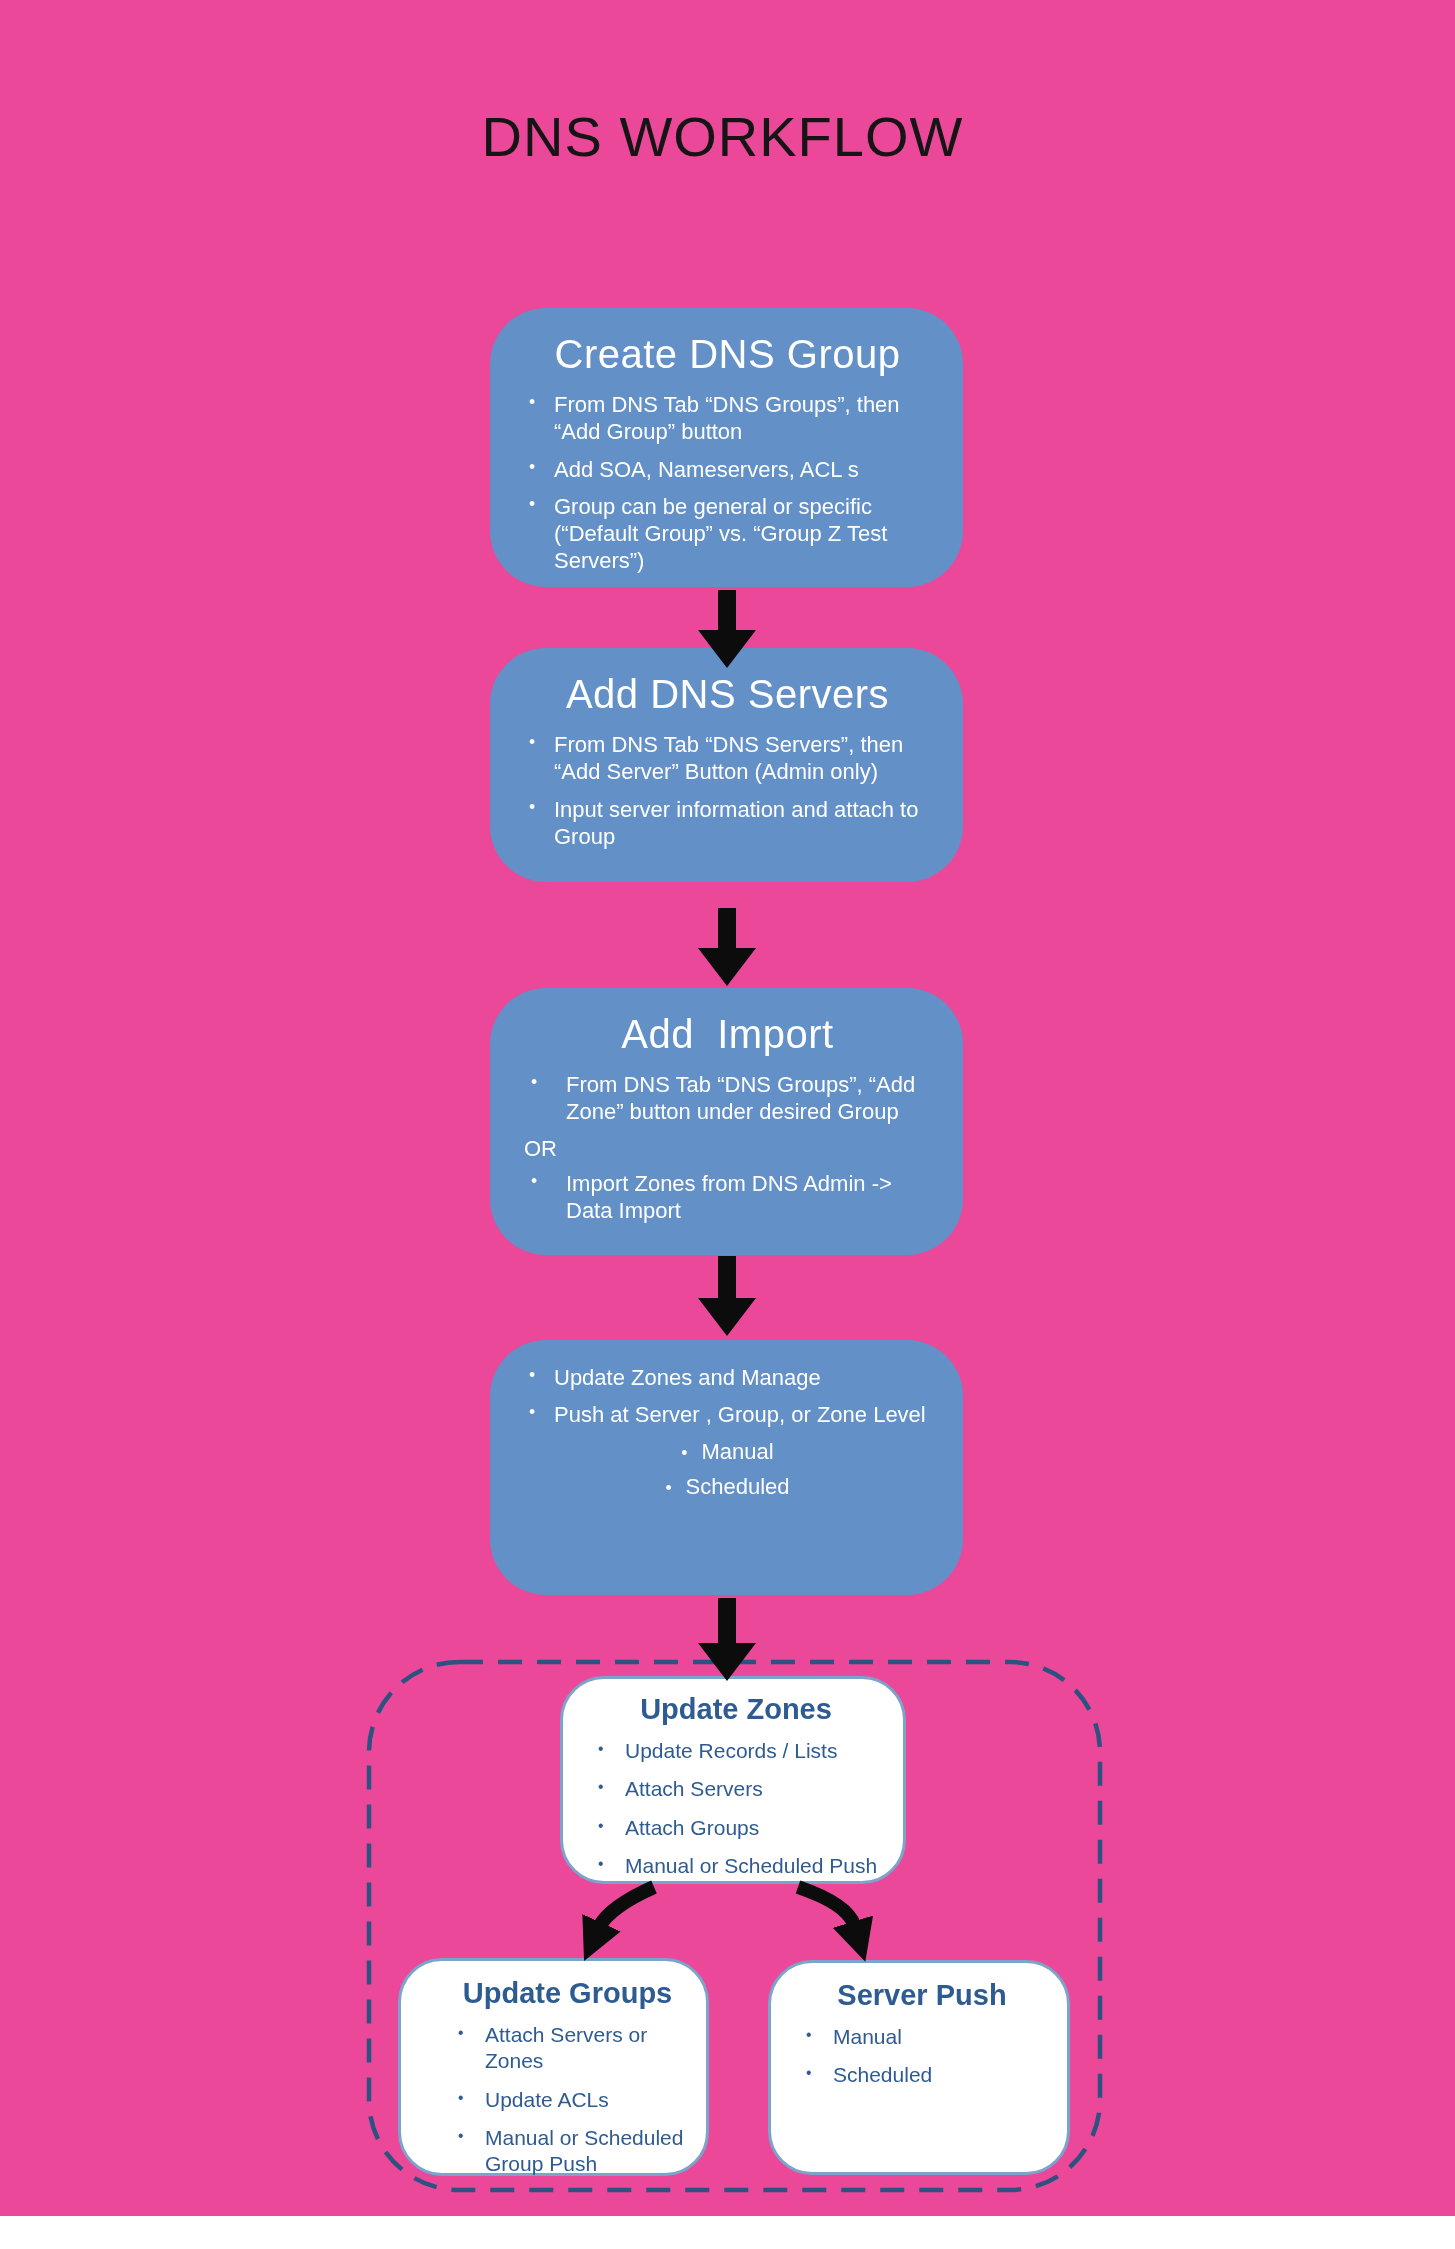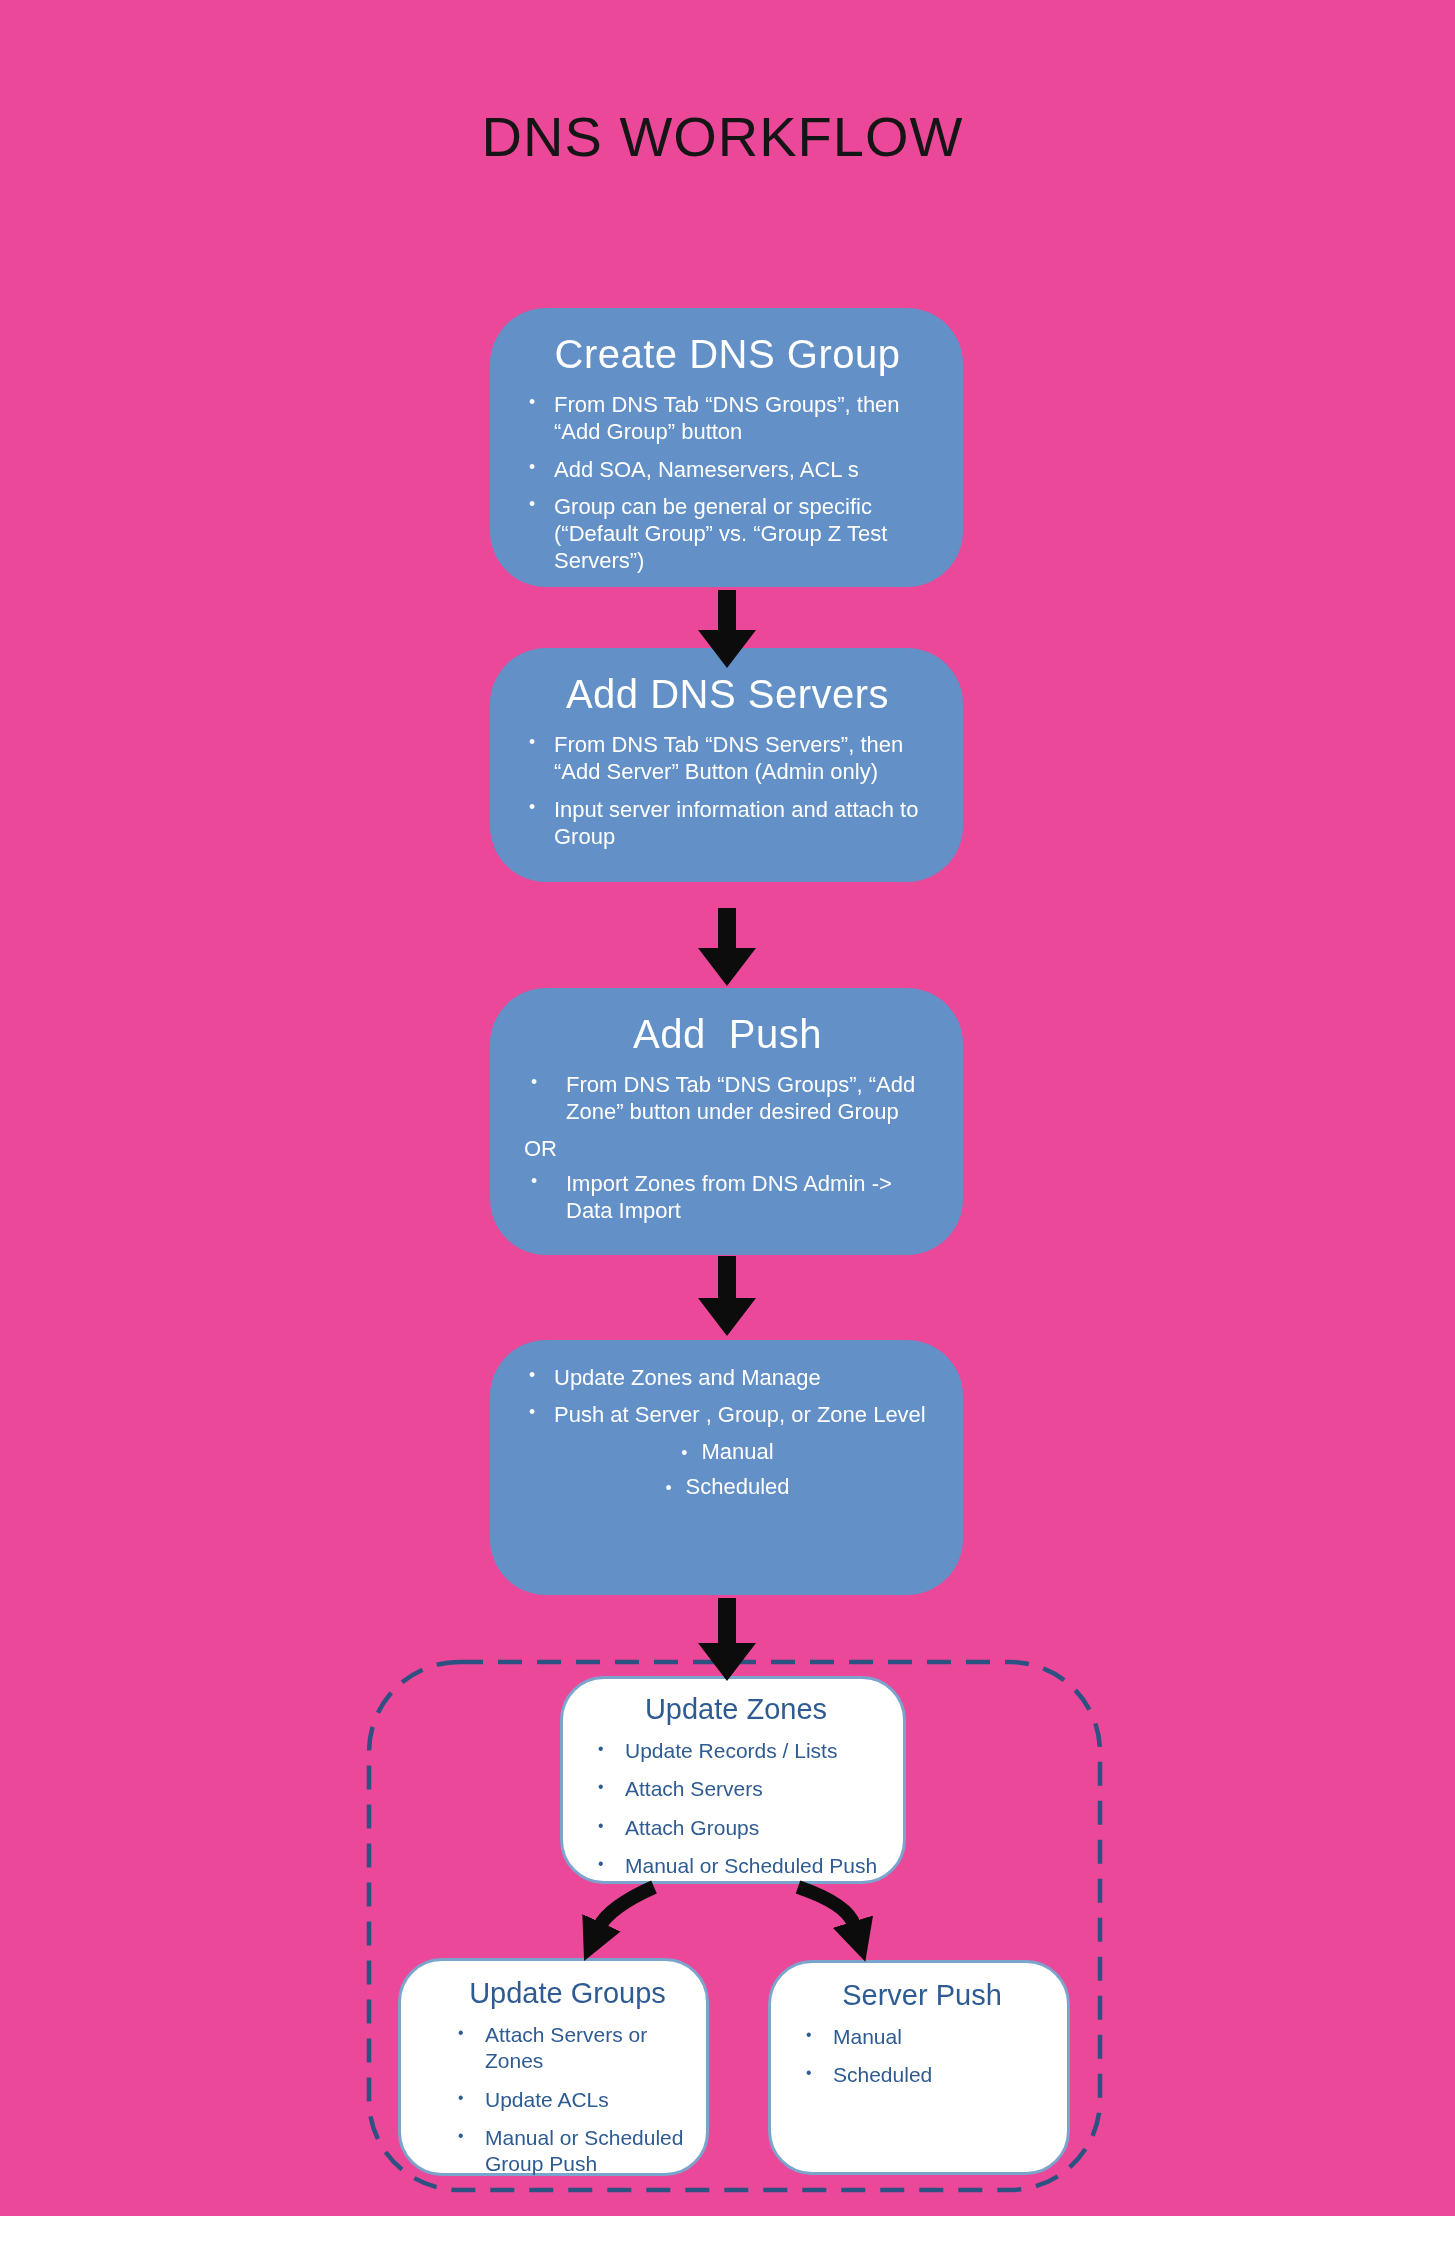--- a/index.html
+++ b/index.html
@@ -30,21 +30,21 @@
   .or-label { margin:0 0 8px 0; font-size:22px; }
   .sub { list-style:none; margin:2px 0 0 0; padding:0; font-size:22px; text-align:center; }
   .sub li { margin:0 0 9px 0; }
   .sub li::before { content:"•"; font-size:0.8em; margin-right:14px; }
   
   .whitebox {
     position:absolute; box-sizing:border-box; background:#ffffff;
     border:3.5px solid #7BA4CC; border-radius:44px; color:#2E5B92;
     padding:16px 20px 10px 26px;
   }
-  .whitebox h3 { margin:0 0 12px 0; text-align:center; font-size:29px; font-weight:normal; }
+  .whitebox h3 { margin:0 0 12px 0; text-align:center; font-size:29px; font-weight:bold; }
   .wl { list-style:none; margin:0; padding:0; font-size:21px; line-height:1.25; }
   .wl li { position:relative; padding-left:36px; margin:0 0 12px 0; }
   .wl li::before { content:"•"; position:absolute; left:9px; top:1px; font-size:0.75em; }
   
   .overlay { position:absolute; left:0; top:0; width:1455px; height:2249px; pointer-events:none; }
   
   #box-create  { top:308px;  height:279px; }
   #box-servers { top:648px;  height:234px; }
   #box-zones   { top:988px;  height:267px; }
   #box-manage  { top:1340px; height:255px; }
@@ -70,21 +70,21 @@
 
   <section class="bluebox" id="box-servers">
     <h2>Add DNS Servers</h2>
     <ul class="bl">
       <li>From DNS Tab “DNS Servers”, then “Add Server” Button (Admin only)</li>
       <li>Input server information and attach to Group</li>
     </ul>
   </section>
 
   <section class="bluebox" id="box-zones">
-    <h2>Add  Push</h2>
+    <h2>Add  Import</h2>
     <ul class="bl indent">
       <li>From DNS Tab “DNS Groups”, “Add Zone” button under desired Group</li>
     </ul>
     <p class="or-label">OR</p>
     <ul class="bl indent">
       <li>Import Zones from DNS Admin -&gt; Data Import</li>
     </ul>
   </section>
 
   <section class="bluebox" id="box-manage">

